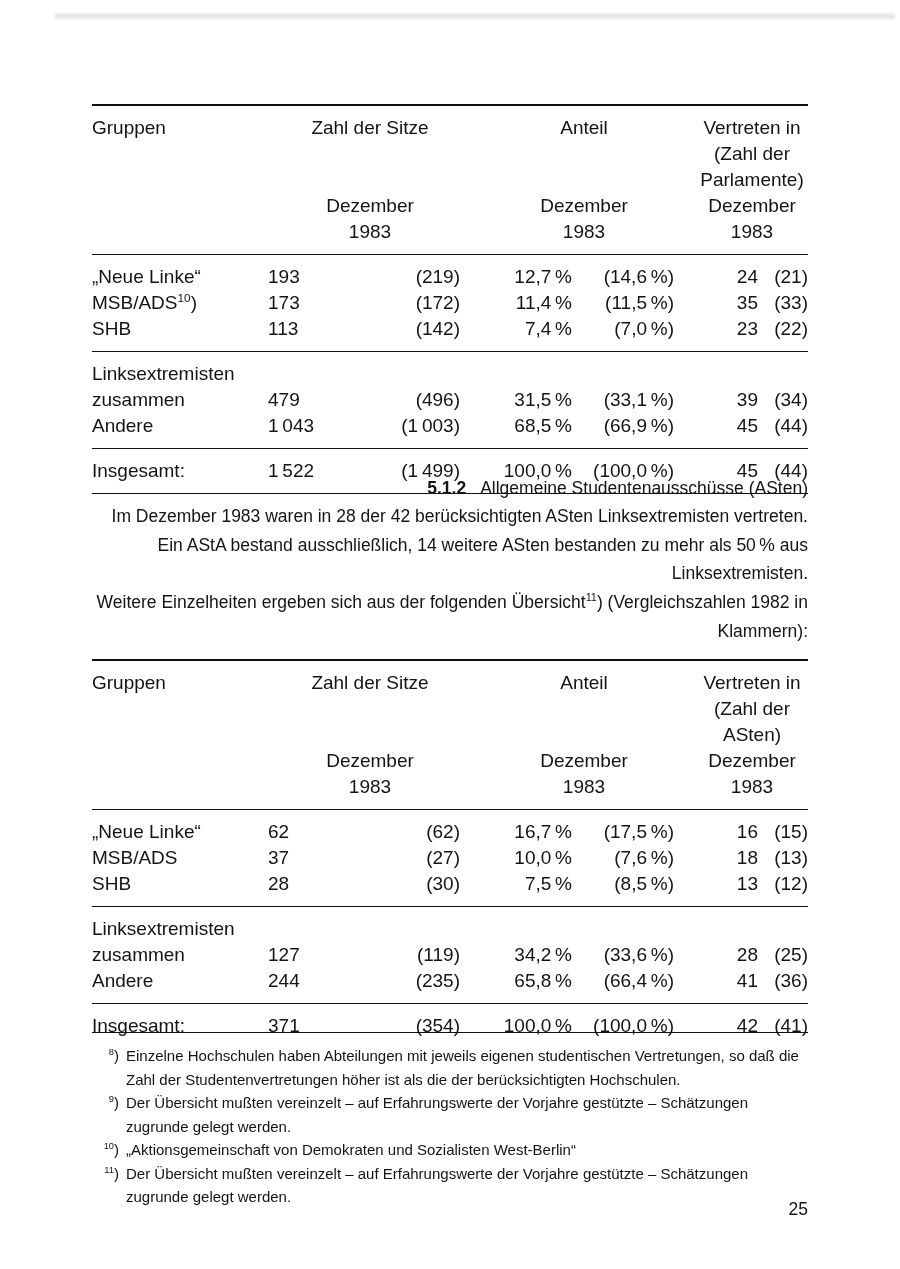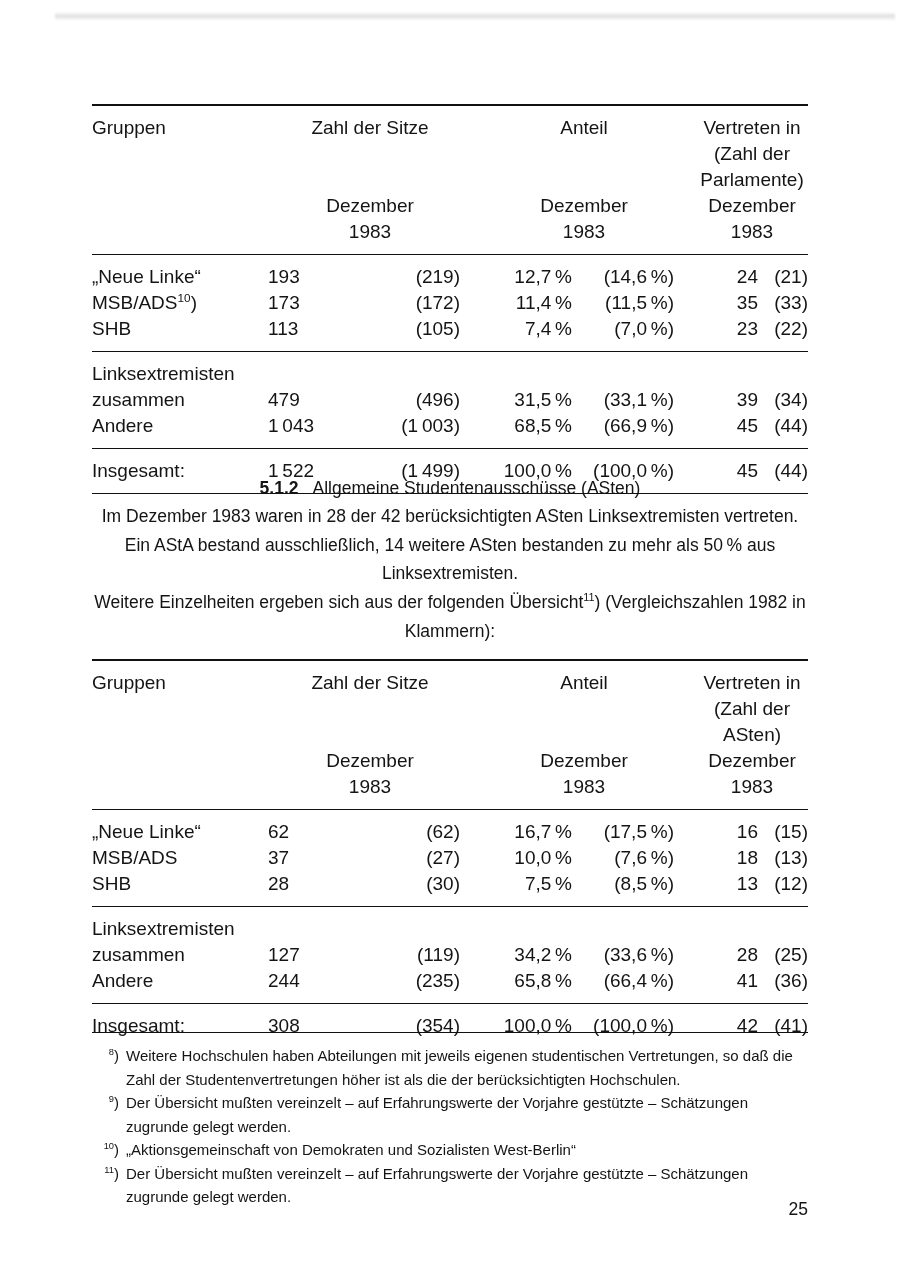--- a/index.html
+++ b/index.html
@@ -71,21 +71,21 @@
   .hdr .c-group, .hdr .c-n1, .hdr .c-p1, .hdr .c-v1 { }
 
   
   .hdr-center { text-align: center !important; padding-right: 0 !important; margin-top: 45px; }
 
   
   .para {
     font-size: 17.5px;
     line-height: 28.5px;
     width: 716px;
-    text-align: center;
+    text-align: right;
   }
   .sec-num { font-weight: bold; }
   .sec-gap { display: inline-block; width: 14px; }
 
   sup {
     font-size: 0.62em;
     vertical-align: super;
     line-height: 0;
   }
 
@@ -183,21 +183,21 @@
           <td class="c-n1">173</td>
           <td class="c-n2">(172)</td>
           <td class="c-p1">11,4 %</td>
           <td class="c-p2">(11,5 %)</td>
           <td class="c-v1">35</td>
           <td class="c-v2">(33)</td>
         </tr>
         <tr class="pad-below">
           <td class="c-group"><span>SHB</span></td>
           <td class="c-n1">113</td>
-          <td class="c-n2">(105)</td>
+          <td class="c-n2">(142)</td>
           <td class="c-p1">7,4 %</td>
           <td class="c-p2">(7,0 %)</td>
           <td class="c-v1">23</td>
           <td class="c-v2">(22)</td>
         </tr>
 
         <tr class="rule-thin pad-above">
           <td class="c-group">Linksextremisten</td>
           <td class="c-n1"></td>
           <td class="c-n2"></td>
@@ -340,38 +340,38 @@
           <td class="c-n1">244</td>
           <td class="c-n2">(235)</td>
           <td class="c-p1">65,8 %</td>
           <td class="c-p2">(66,4 %)</td>
           <td class="c-v1">41</td>
           <td class="c-v2">(36)</td>
         </tr>
 
         <tr class="rule-thin pad-above">
           <td class="c-group">Insgesamt:</td>
-          <td class="c-n1">308</td>
+          <td class="c-n1">371</td>
           <td class="c-n2">(354)</td>
           <td class="c-p1">100,0 %</td>
           <td class="c-p2">(100,0 %)</td>
           <td class="c-v1">42</td>
           <td class="c-v2">(41)</td>
         </tr>
       </tbody>
     </table>
   </div>
 
   <div class="abs footnote-rule" style="top:1032px;"></div>
 
   <div class="abs" style="top:1044px; width:716px;">
 
     <div class="fn">
       <div class="fn-mark"><sup>8</sup>)</div>
-      <div class="fn-body">Weitere Hochschulen haben Abteilungen mit jeweils eigenen studentischen Vertretungen, so daß die Zahl der Studentenvertretungen höher ist als die der berücksichtigten Hochschulen.</div>
+      <div class="fn-body">Einzelne Hochschulen haben Abteilungen mit jeweils eigenen studentischen Vertretungen, so daß die Zahl der Studentenvertretungen höher ist als die der berücksichtigten Hochschulen.</div>
     </div>
 
     <div class="fn">
       <div class="fn-mark"><sup>9</sup>)</div>
       <div class="fn-body">Der Übersicht mußten vereinzelt – auf Erfahrungswerte der Vorjahre gestützte – Schätzungen zugrunde gelegt werden.</div>
     </div>
 
     <div class="fn">
       <div class="fn-mark"><sup>10</sup>)</div>
       <div class="fn-body">„Aktionsgemeinschaft von Demokraten und Sozialisten West-Berlin“</div>

